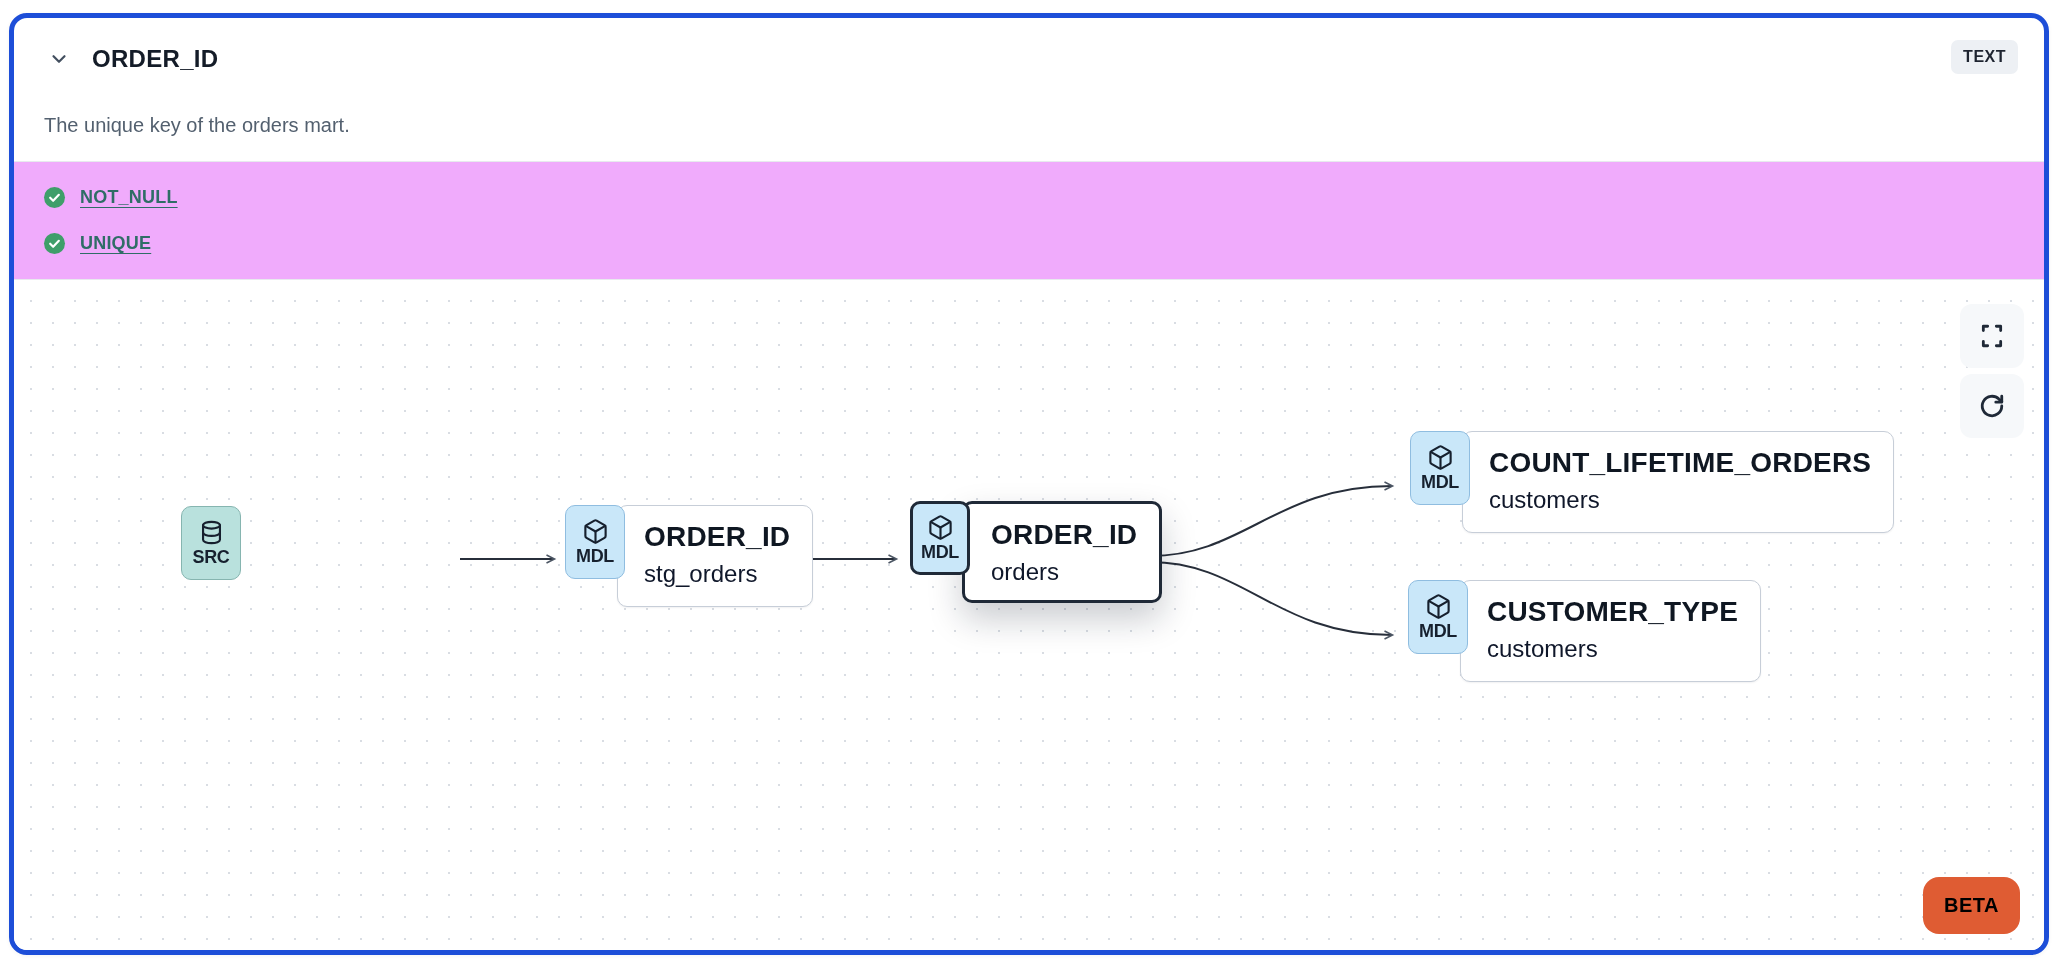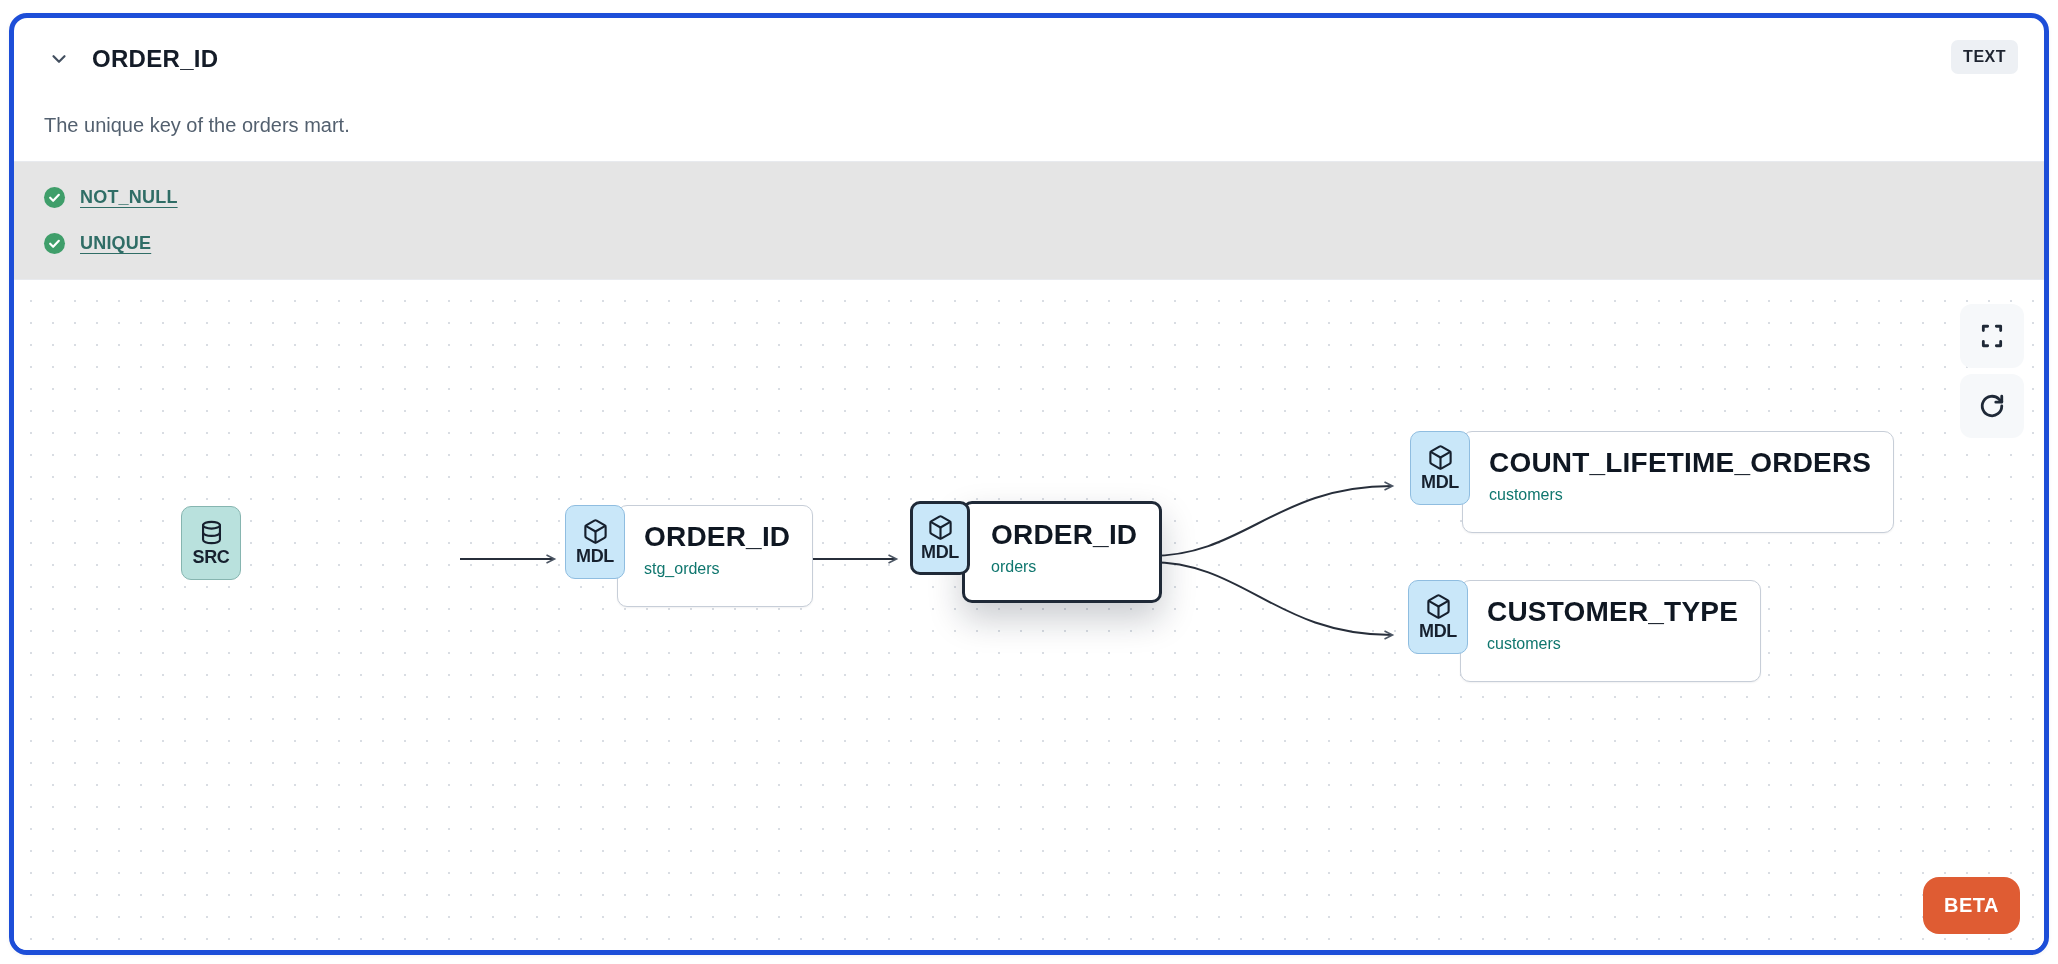--- a/index.html
+++ b/index.html
@@ -25,21 +25,21 @@
   
   .hdr{position:relative;flex:none;padding:26px 30px 24px 30px;}
   .hdr-row{display:flex;align-items:center;gap:18px;}
   .chev-btn{width:30px;height:30px;border:none;background:transparent;cursor:pointer;
     display:flex;align-items:center;justify-content:center;color:#445060;}
   .hdr-title{font-size:24px;font-weight:700;letter-spacing:.3px;color:#141c28;}
   .type-badge{position:absolute;top:22px;right:26px;background:#edf0f4;color:#1e2430;
     font-size:16px;font-weight:700;letter-spacing:.5px;padding:8px 12px;border-radius:7px;}
   .hdr-desc{margin-top:40px;font-size:20px;color:#53606f;}
   
-  .tests{flex:none;background:#e5e5e5;border-top:1px solid #e8eaee;border-bottom:1px solid #e8eaee;
+  .tests{flex:none;background:#f0abfc;border-top:1px solid #e8eaee;border-bottom:1px solid #e8eaee;
     padding:25px 30px;display:flex;flex-direction:column;gap:25px;}
   .test-row{display:flex;align-items:center;gap:15px;}
   .test-check{width:21px;height:21px;border-radius:50%;background:var(--test-pass-green,#3f9e6a);
     display:flex;align-items:center;justify-content:center;color:#fff;flex:none;}
   .test-link{font-size:18px;font-weight:600;letter-spacing:.2px;color:var(--link-teal,#2f6d66);
     text-decoration:underline;text-underline-offset:4px;cursor:pointer;}
   
   .canvas{flex:1;position:relative;background:#fff;
     background-image:radial-gradient(circle,#d9dde3 1.3px,transparent 1.4px);
     background-size:22px 22px;background-position:6px 10px;overflow:hidden;}
@@ -49,31 +49,31 @@
   .node-badge{width:60px;height:74px;border-radius:10px;flex:none;z-index:2;
     display:flex;flex-direction:column;align-items:center;justify-content:center;gap:1px;
     border:1px solid;margin-right:-8px;}
   .node-badge.src{background:var(--src-badge-bg,#b9e1dd);border-color:var(--src-badge-border,#86b5b0);}
   .node-badge.mdl{background:var(--mdl-badge-bg,#c9e7f9);border-color:var(--mdl-badge-border,#8fbde0);}
   .badge-label{font-size:18px;font-weight:600;letter-spacing:-.4px;color:#16202e;}
   .node-badge svg{width:27px;height:27px;stroke:#16202e;}
   .node-card{background:#fff;border:1px solid #c7ced8;border-radius:10px;z-index:1;
     padding:15px 22px 13px 26px;box-shadow:0 1px 2px rgba(15,23,42,.06);min-height:102px;}
   .node-title{font-size:28px;font-weight:600;letter-spacing:.2px;color:#0f1722;white-space:nowrap;}
-  .node-sub{margin-top:7px;font-size:16px;color:#0f766e;white-space:nowrap;}
+  .node-sub{margin-top:7px;font-size:24px;color:#0f172a;white-space:nowrap;}
   .node.selected .node-badge{border-width:3px;border-color:var(--selected-border,#1f2937);}
   .node.selected .node-card{border-width:3px;border-color:var(--selected-border,#1f2937);
     box-shadow:0 16px 34px rgba(15,23,42,.22);}
   
   .canvas-controls{position:absolute;top:24px;right:20px;display:flex;flex-direction:column;gap:6px;}
   .ctrl-btn{width:64px;height:64px;border:none;border-radius:12px;background:#f6f8fa;cursor:pointer;
     display:flex;align-items:center;justify-content:center;color:#1f2937;}
   .ctrl-btn svg{width:26px;height:26px;}
   .beta-btn{position:absolute;right:24px;bottom:16px;background:var(--accent-orange,#df5c33);
-    color:#ffffff;font-size:20px;font-weight:700;letter-spacing:.5px;border:none;cursor:pointer;
+    color:#000000;font-size:20px;font-weight:700;letter-spacing:.5px;border:none;cursor:pointer;
     padding:17px 21px;border-radius:16px;font-family:inherit;}
 </style>
 </head>
 <body>
 
 <div class="panel">
 
   <div class="hdr">
     <div class="hdr-row">
       <button class="chev-btn">

